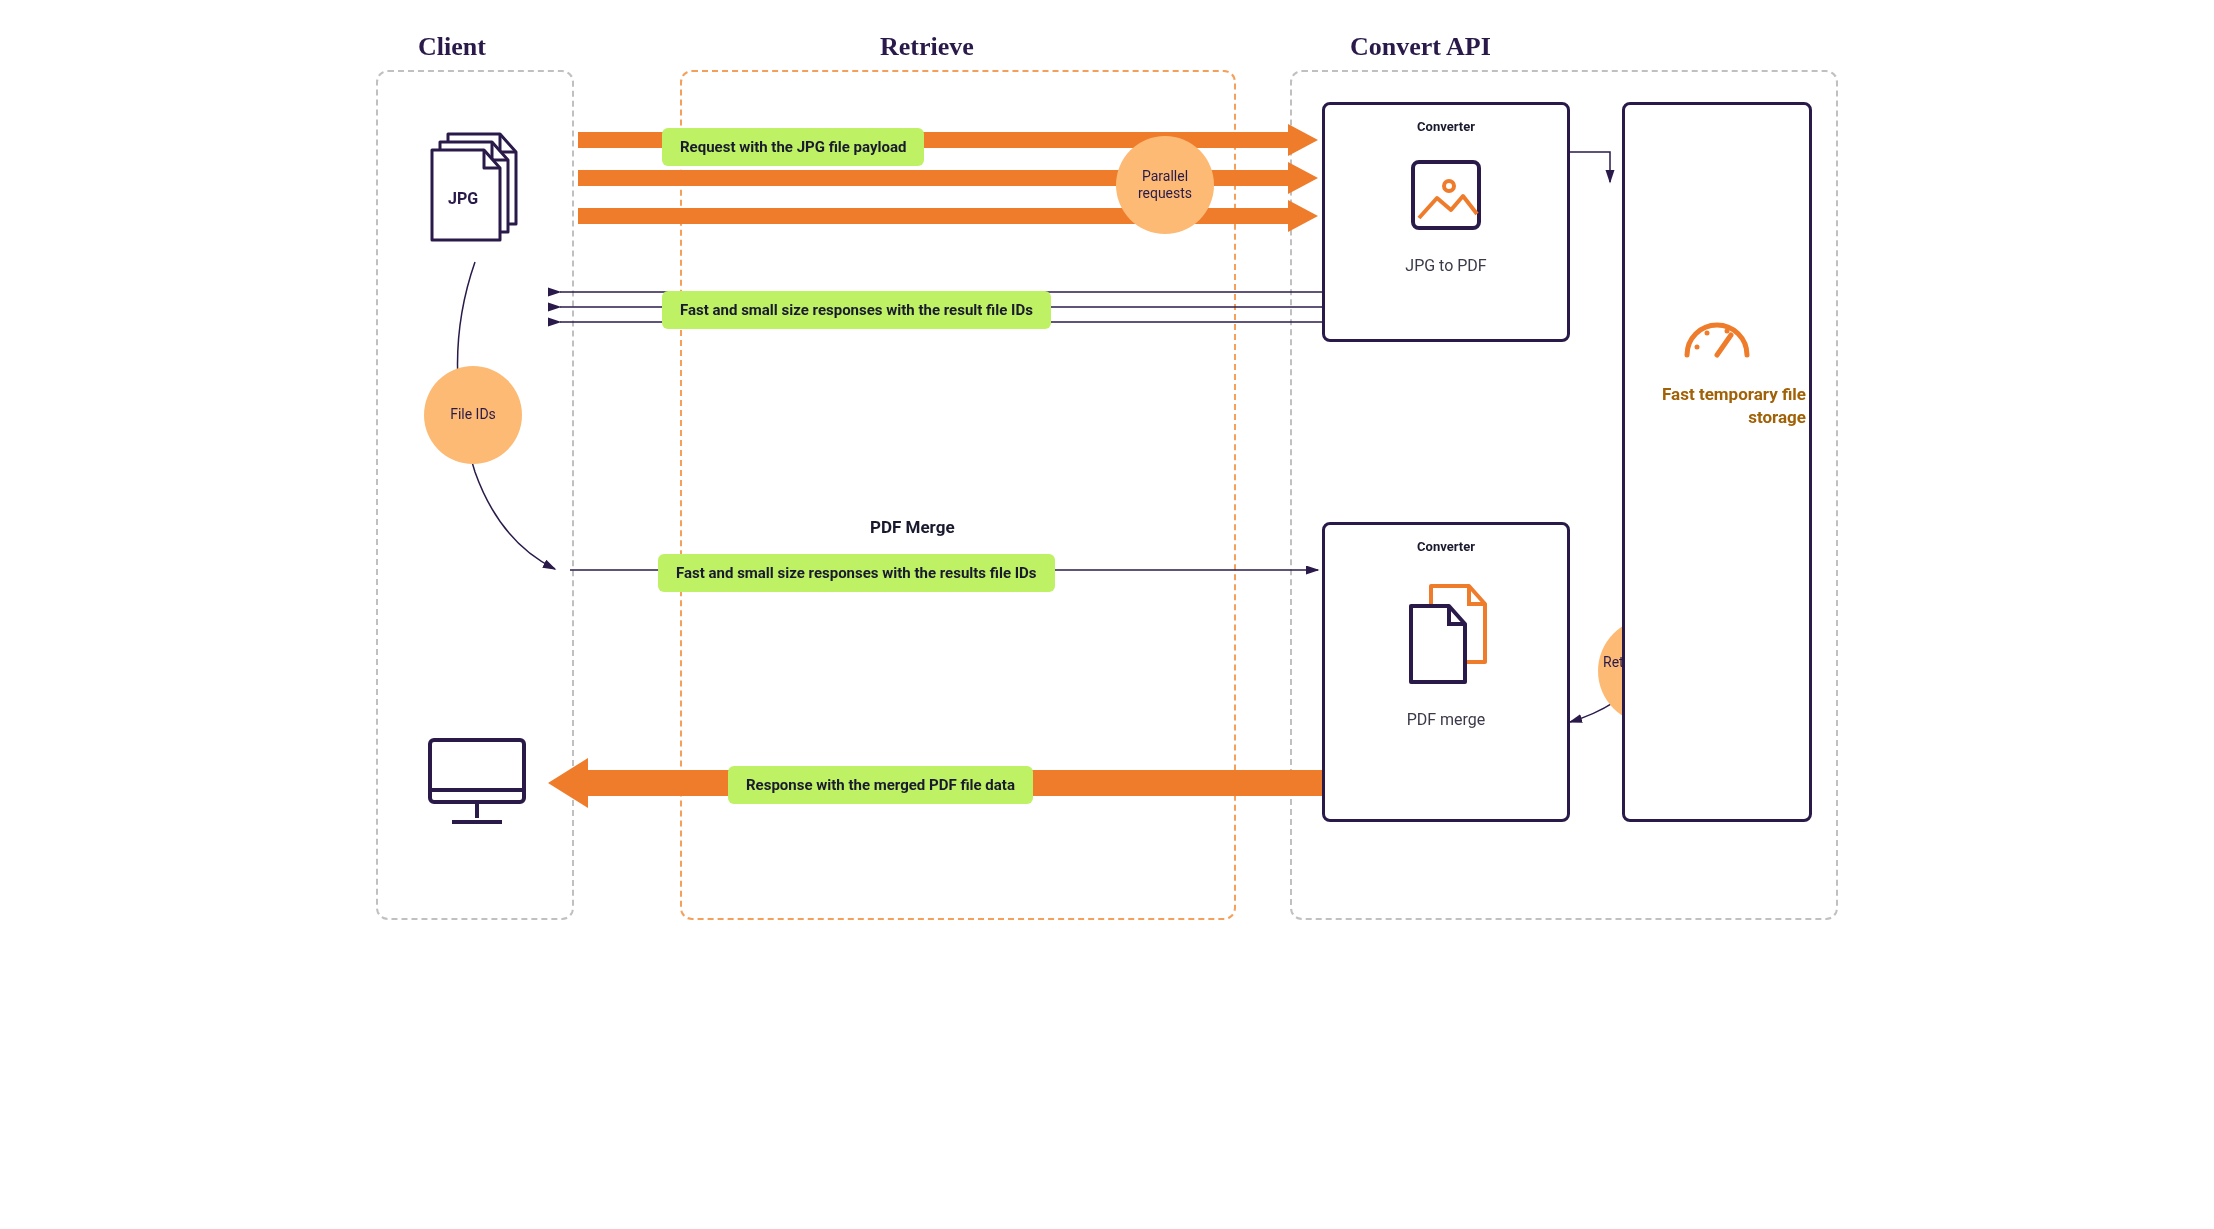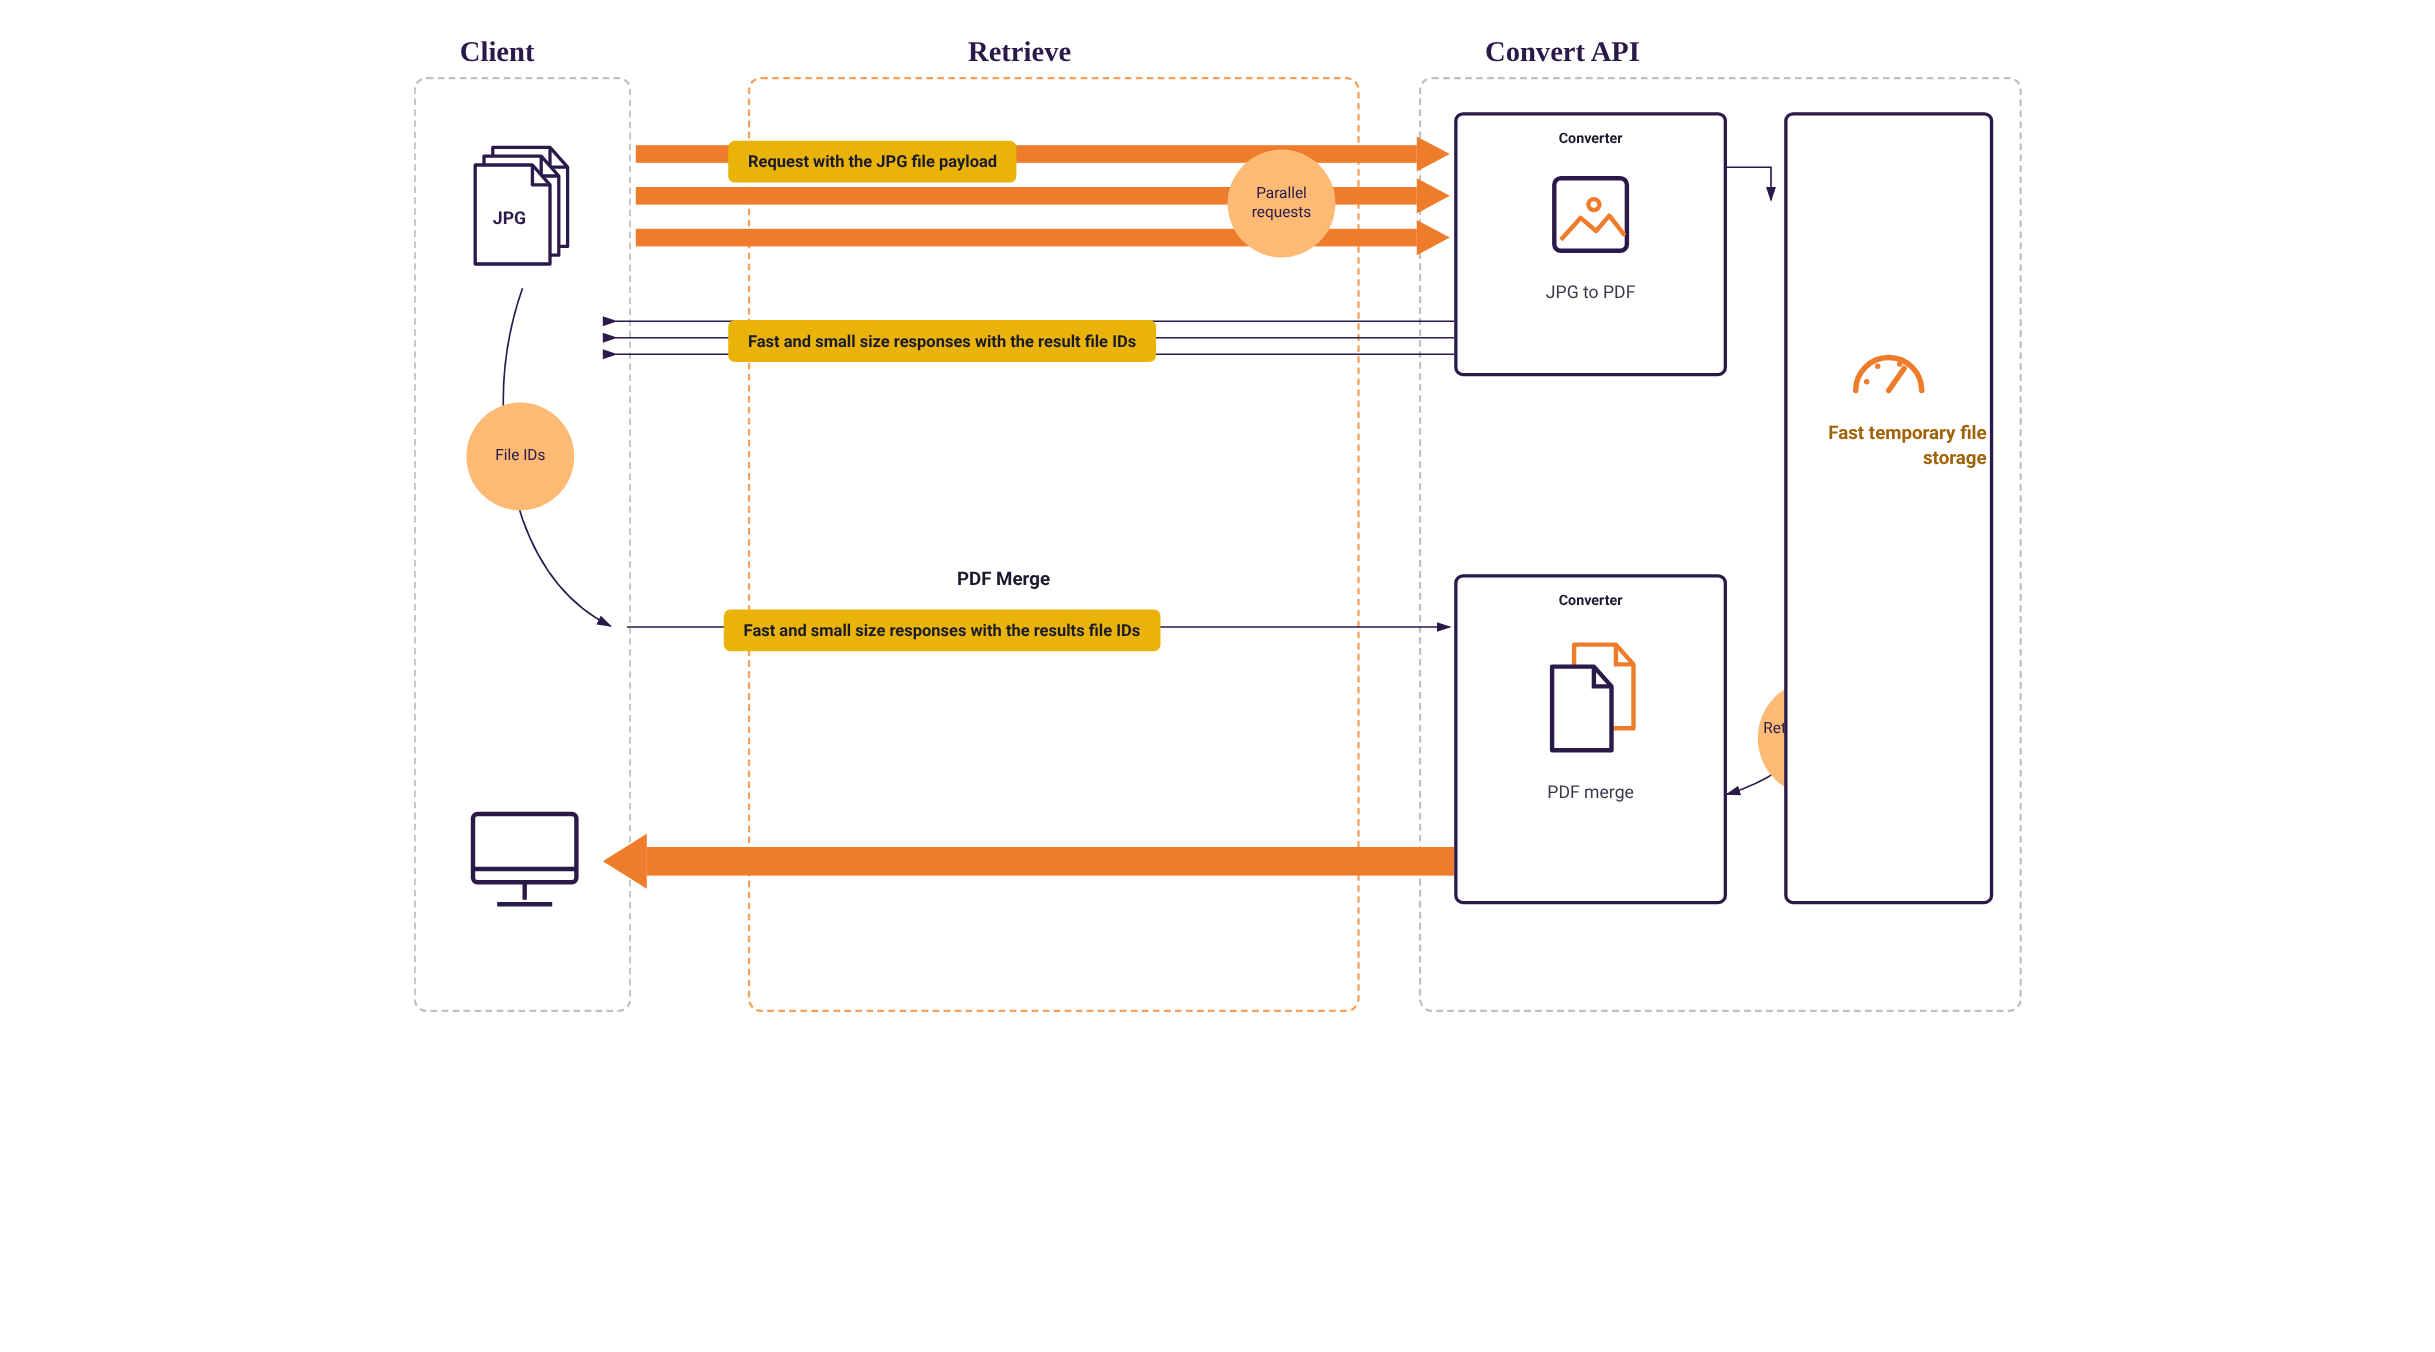--- a/index.html
+++ b/index.html
@@ -4,21 +4,21 @@
 <style>
 *{box-sizing:border-box;margin:0;padding:0}
 body{font-family:-apple-system,BlinkMacSystemFont,"Segoe UI",Roboto,sans-serif;background:#fff;padding:20px}
 .diagram{position:relative;width:1474px;height:900px;margin:12px auto}
 .col-title{position:absolute;top:0;font-size:26px;font-weight:700;color:#2a1a4a;font-family:Georgia,serif}
 .zone{position:absolute;border:2px dashed #c0c0c0;border-radius:12px}
 .zone-internet{border-color:#f5a05a}
 .box{position:absolute;background:#fff;border:3px solid #2a1a4a;border-radius:8px}
 .box-title{font-weight:700;color:#1a1a2e;font-size:13px;text-align:center;margin-top:14px}
 .box-sub{color:#3a3a4a;font-size:16px;text-align:center}
-.label-pill{position:absolute;background:#eab308;border-radius:6px;padding:10px 18px;font-weight:700;color:#1a1a2e;font-size:15px;white-space:nowrap}
+.label-pill{position:absolute;background:#bef264;border-radius:6px;padding:10px 18px;font-weight:700;color:#1a1a2e;font-size:15px;white-space:nowrap}
 .circle{position:absolute;background:#fdba74;border-radius:50%;display:flex;align-items:center;justify-content:center;text-align:center;color:#2a1a4a;font-size:14px;line-height:1.25}
 .icon-svg{display:block;margin:0 auto}
 svg.arrows{position:absolute;top:0;left:0;width:100%;height:100%;pointer-events:none}
 </style>
 </head>
 <body>
 
 <div class="diagram">
 
 <div class="col-title" style="left:48px">Client</div>
@@ -88,20 +88,21 @@
     <line x1="8" y1="58" x2="102" y2="58" stroke="#2a1a4a" stroke-width="4"></line>
     <line x1="55" y1="70" x2="55" y2="86" stroke="#2a1a4a" stroke-width="4"></line>
     <line x1="30" y1="90" x2="80" y2="90" stroke="#2a1a4a" stroke-width="4"></line>
   </svg>
 </div>
 
 <div class="label-pill" style="left:292px;top:96px">Request with the JPG file payload</div>
 <div class="label-pill" style="left:292px;top:259px">Fast and small size responses with the result file IDs</div>
 <div style="position:absolute;left:500px;top:485px;font-weight:700;font-size:17px;color:#1a1a2e">PDF Merge</div>
 <div class="label-pill" style="left:288px;top:522px">Fast and small size responses with the results file IDs</div>
+<div class="label-pill" style="left:358px;top:734px">Response with the merged PDF file data</div>
 
 <div class="circle" style="left:746px;top:104px;width:98px;height:98px">Parallel requests</div>
 <div class="circle" style="left:54px;top:334px;width:98px;height:98px">File IDs</div>
 <div class="circle" style="left:1228px;top:586px;width:106px;height:106px">Retrieve source files</div>
 
 <div class="box" style="left:952px;top:70px;width:248px;height:240px">
   <div class="box-title">Converter</div>
   <svg class="icon-svg" width="90" height="90" viewBox="0 0 90 90" style="margin-top:16px">
     <rect x="12" y="12" width="66" height="66" rx="6" fill="none" stroke="#2a1a4a" stroke-width="4"></rect>
     <circle cx="48" cy="36" r="5" fill="none" stroke="#ee7c2b" stroke-width="4"></circle>

